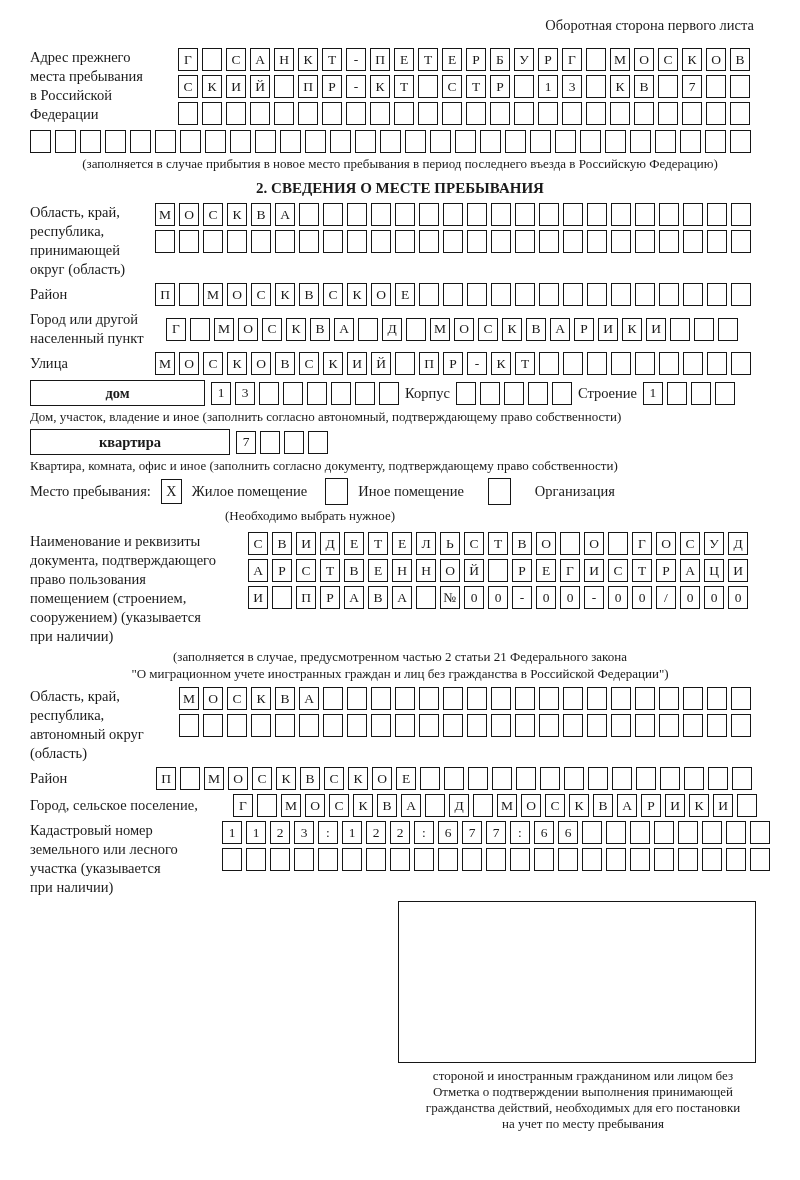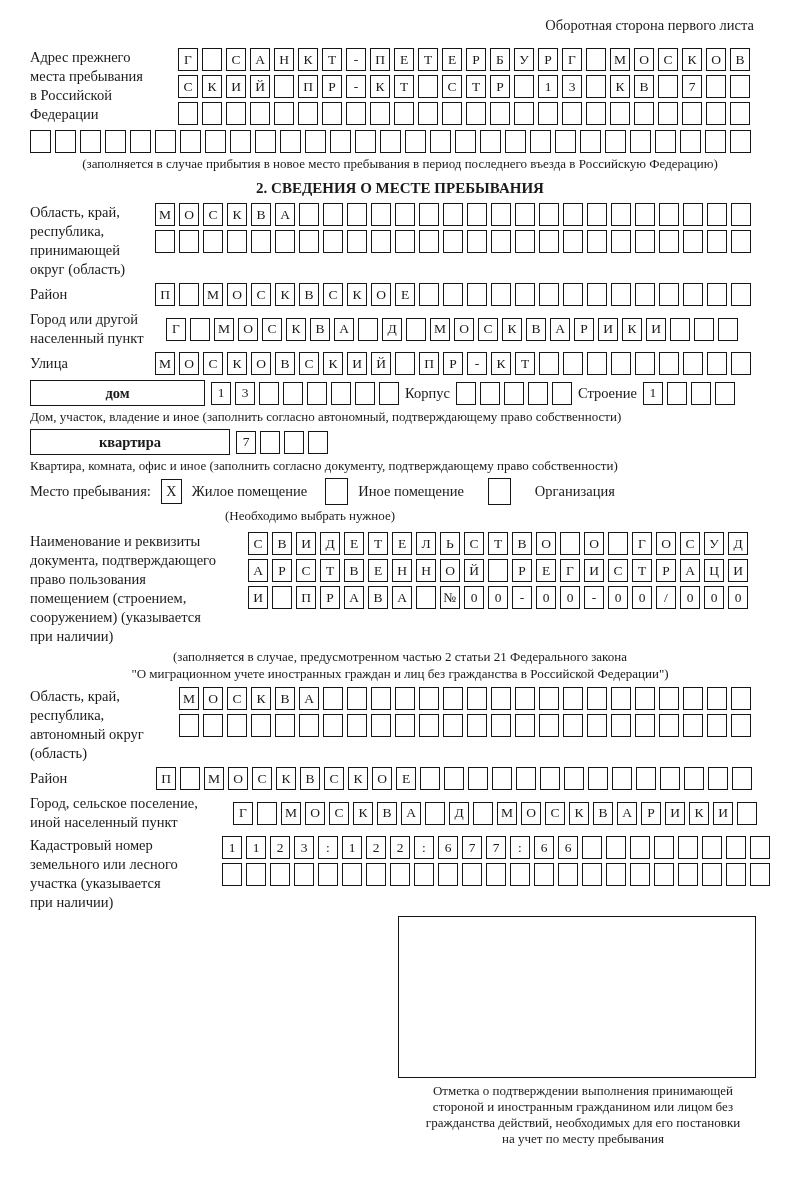--- a/index.html
+++ b/index.html
@@ -562,21 +562,20 @@
         <span class="c"></span>
         <span class="c"></span>
         <span class="c"></span>
         <span class="c"></span>
       </div>
   </div>
 
   <div class="frow vcenter mt4">
     <div class="lblcol" style="width:203px">
         <div>Город, сельское поселение,</div>
-        <div>иной населенный пункт</div>
       </div>
     <div class="cells">
         <span class="c">Г</span>
         <span class="c"></span>
         <span class="c">М</span>
         <span class="c">О</span>
         <span class="c">С</span>
         <span class="c">К</span>
         <span class="c">В</span>
         <span class="c">А</span>
@@ -654,20 +653,20 @@
           <span class="c"></span>
           <span class="c"></span>
           <span class="c"></span>
         </div>
     </div>
   </div>
 
   <div class="stamp-wrap mt4">
     <div class="stamp-box"></div>
     <div class="stamp-caption">
+        <div>стороной и иностранным гражданином или лицом без</div>
         <div>Отметка о подтверждении выполнения принимающей</div>
-        <div>стороной и иностранным гражданином или лицом без</div>
         <div>гражданства действий, необходимых для его постановки</div>
         <div>на учет по месту пребывания</div>
       </div>
   </div>
 
 </div>
 
 </body></html>

